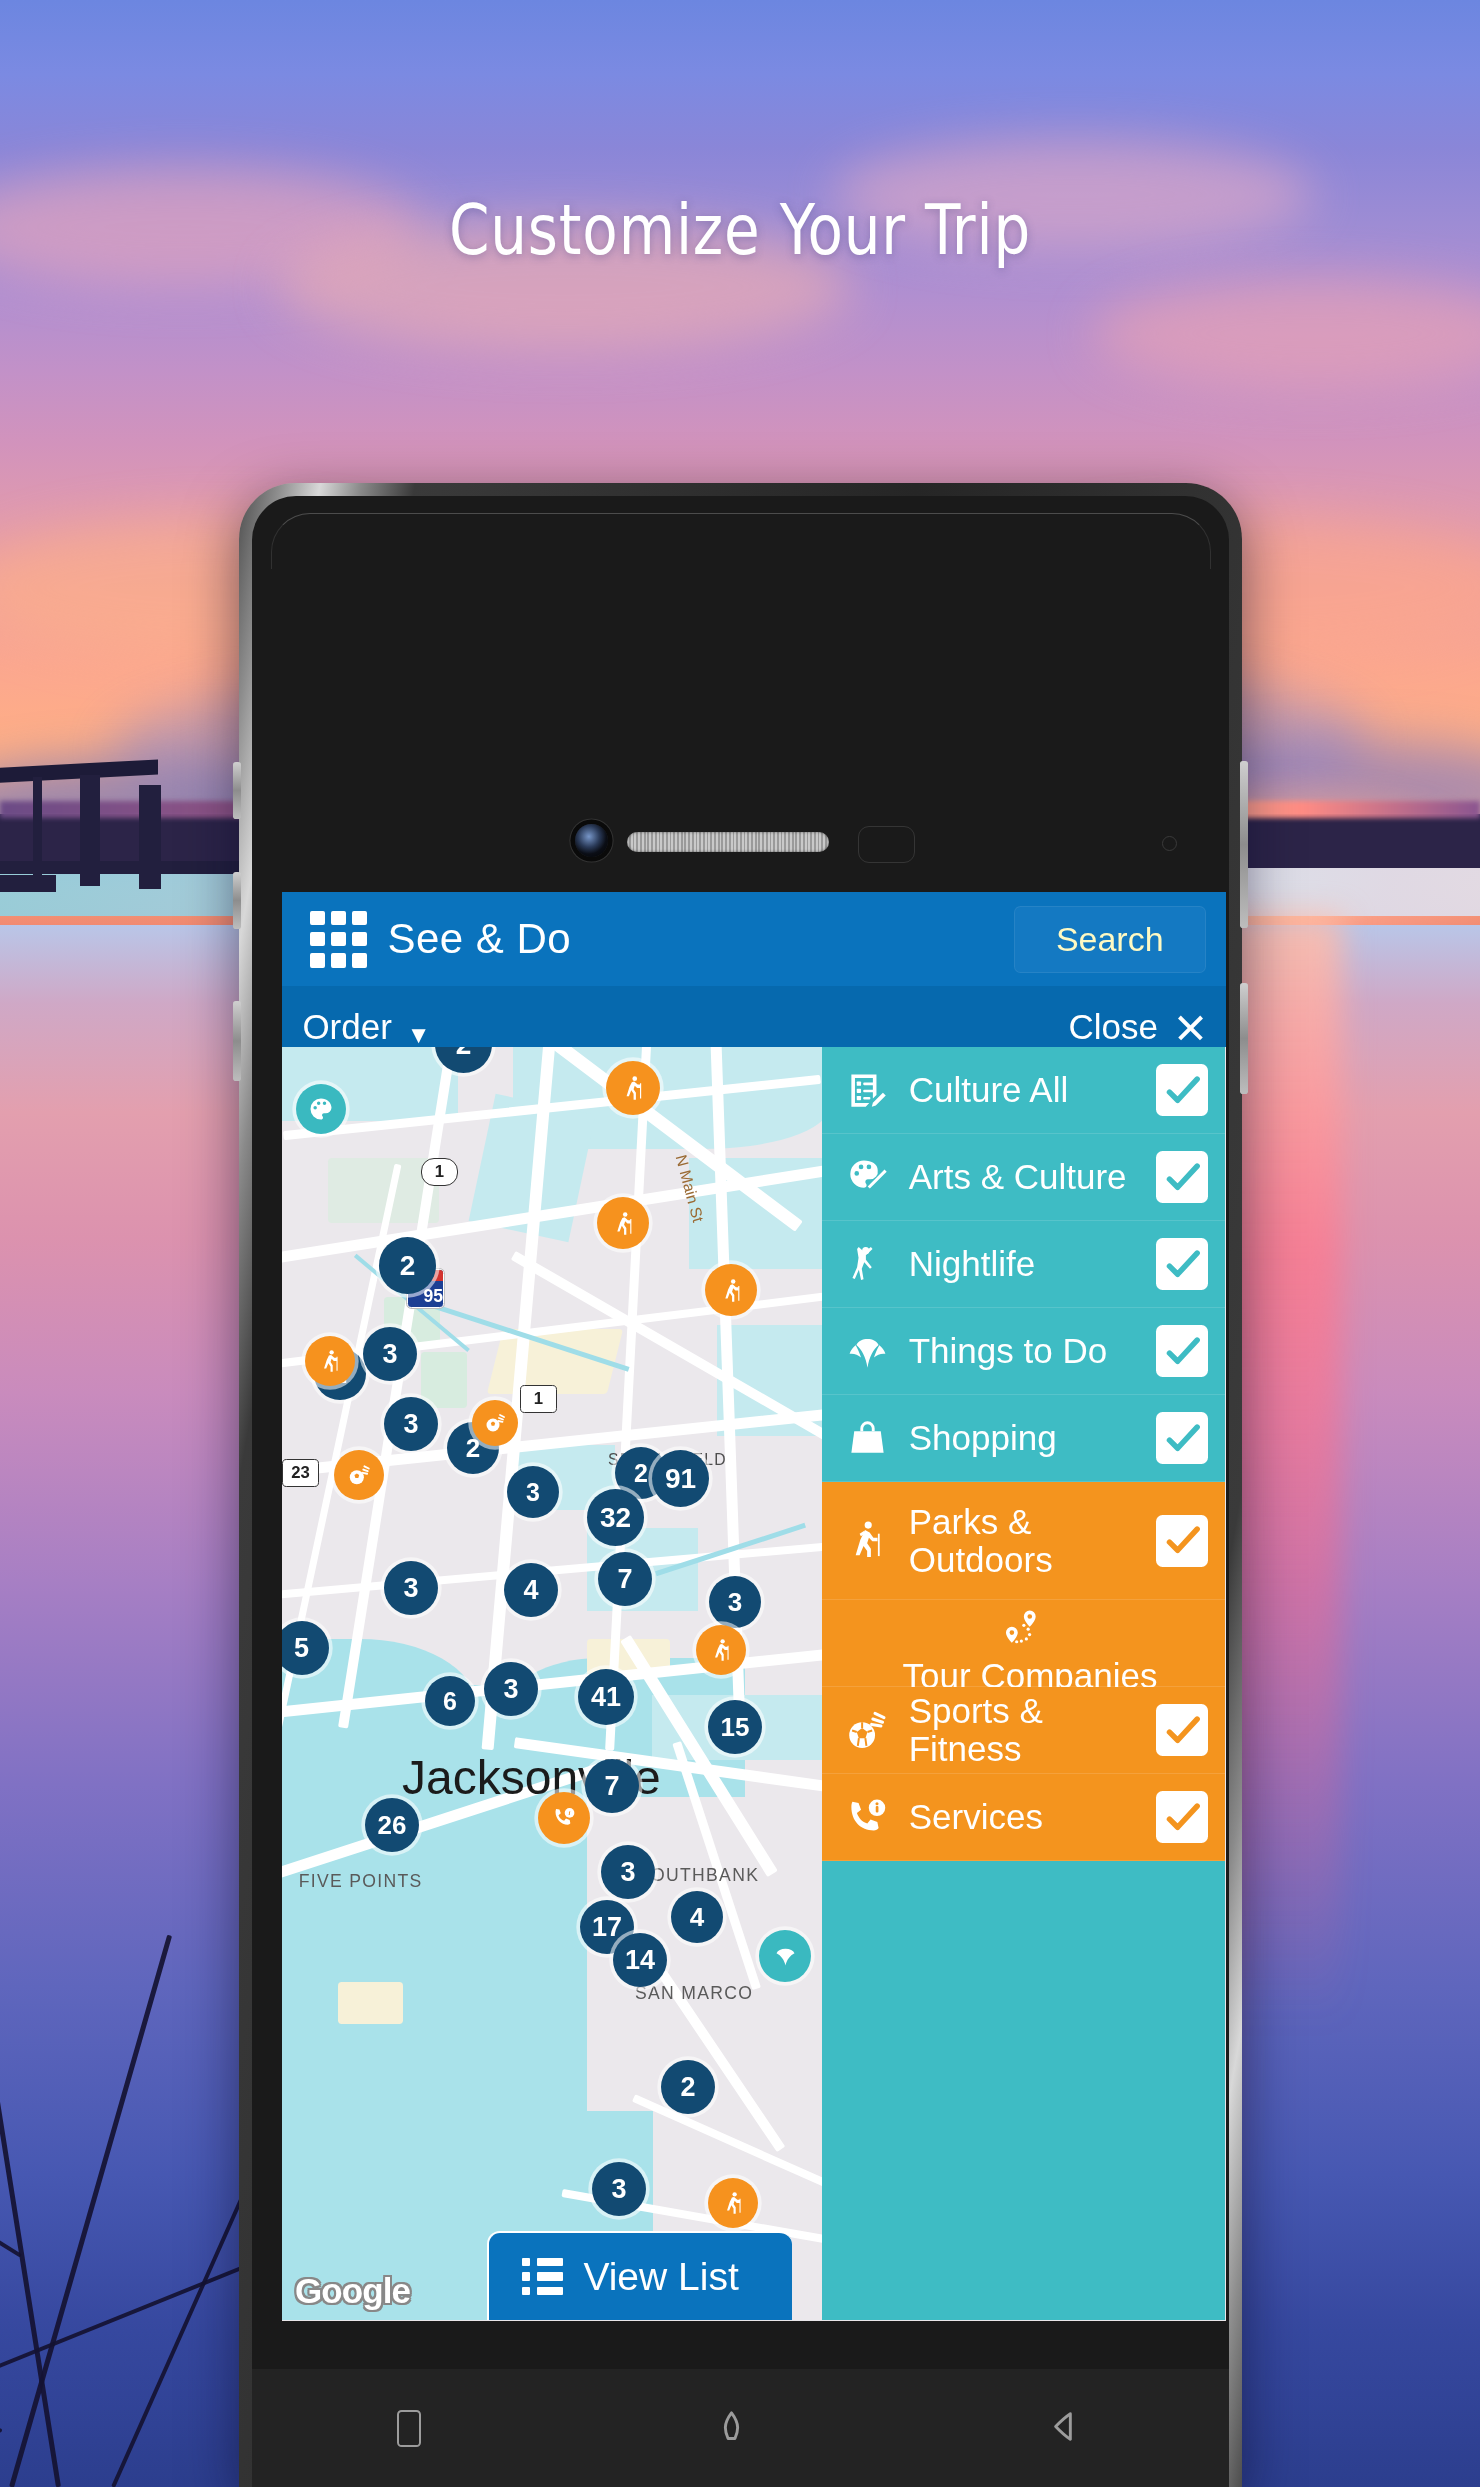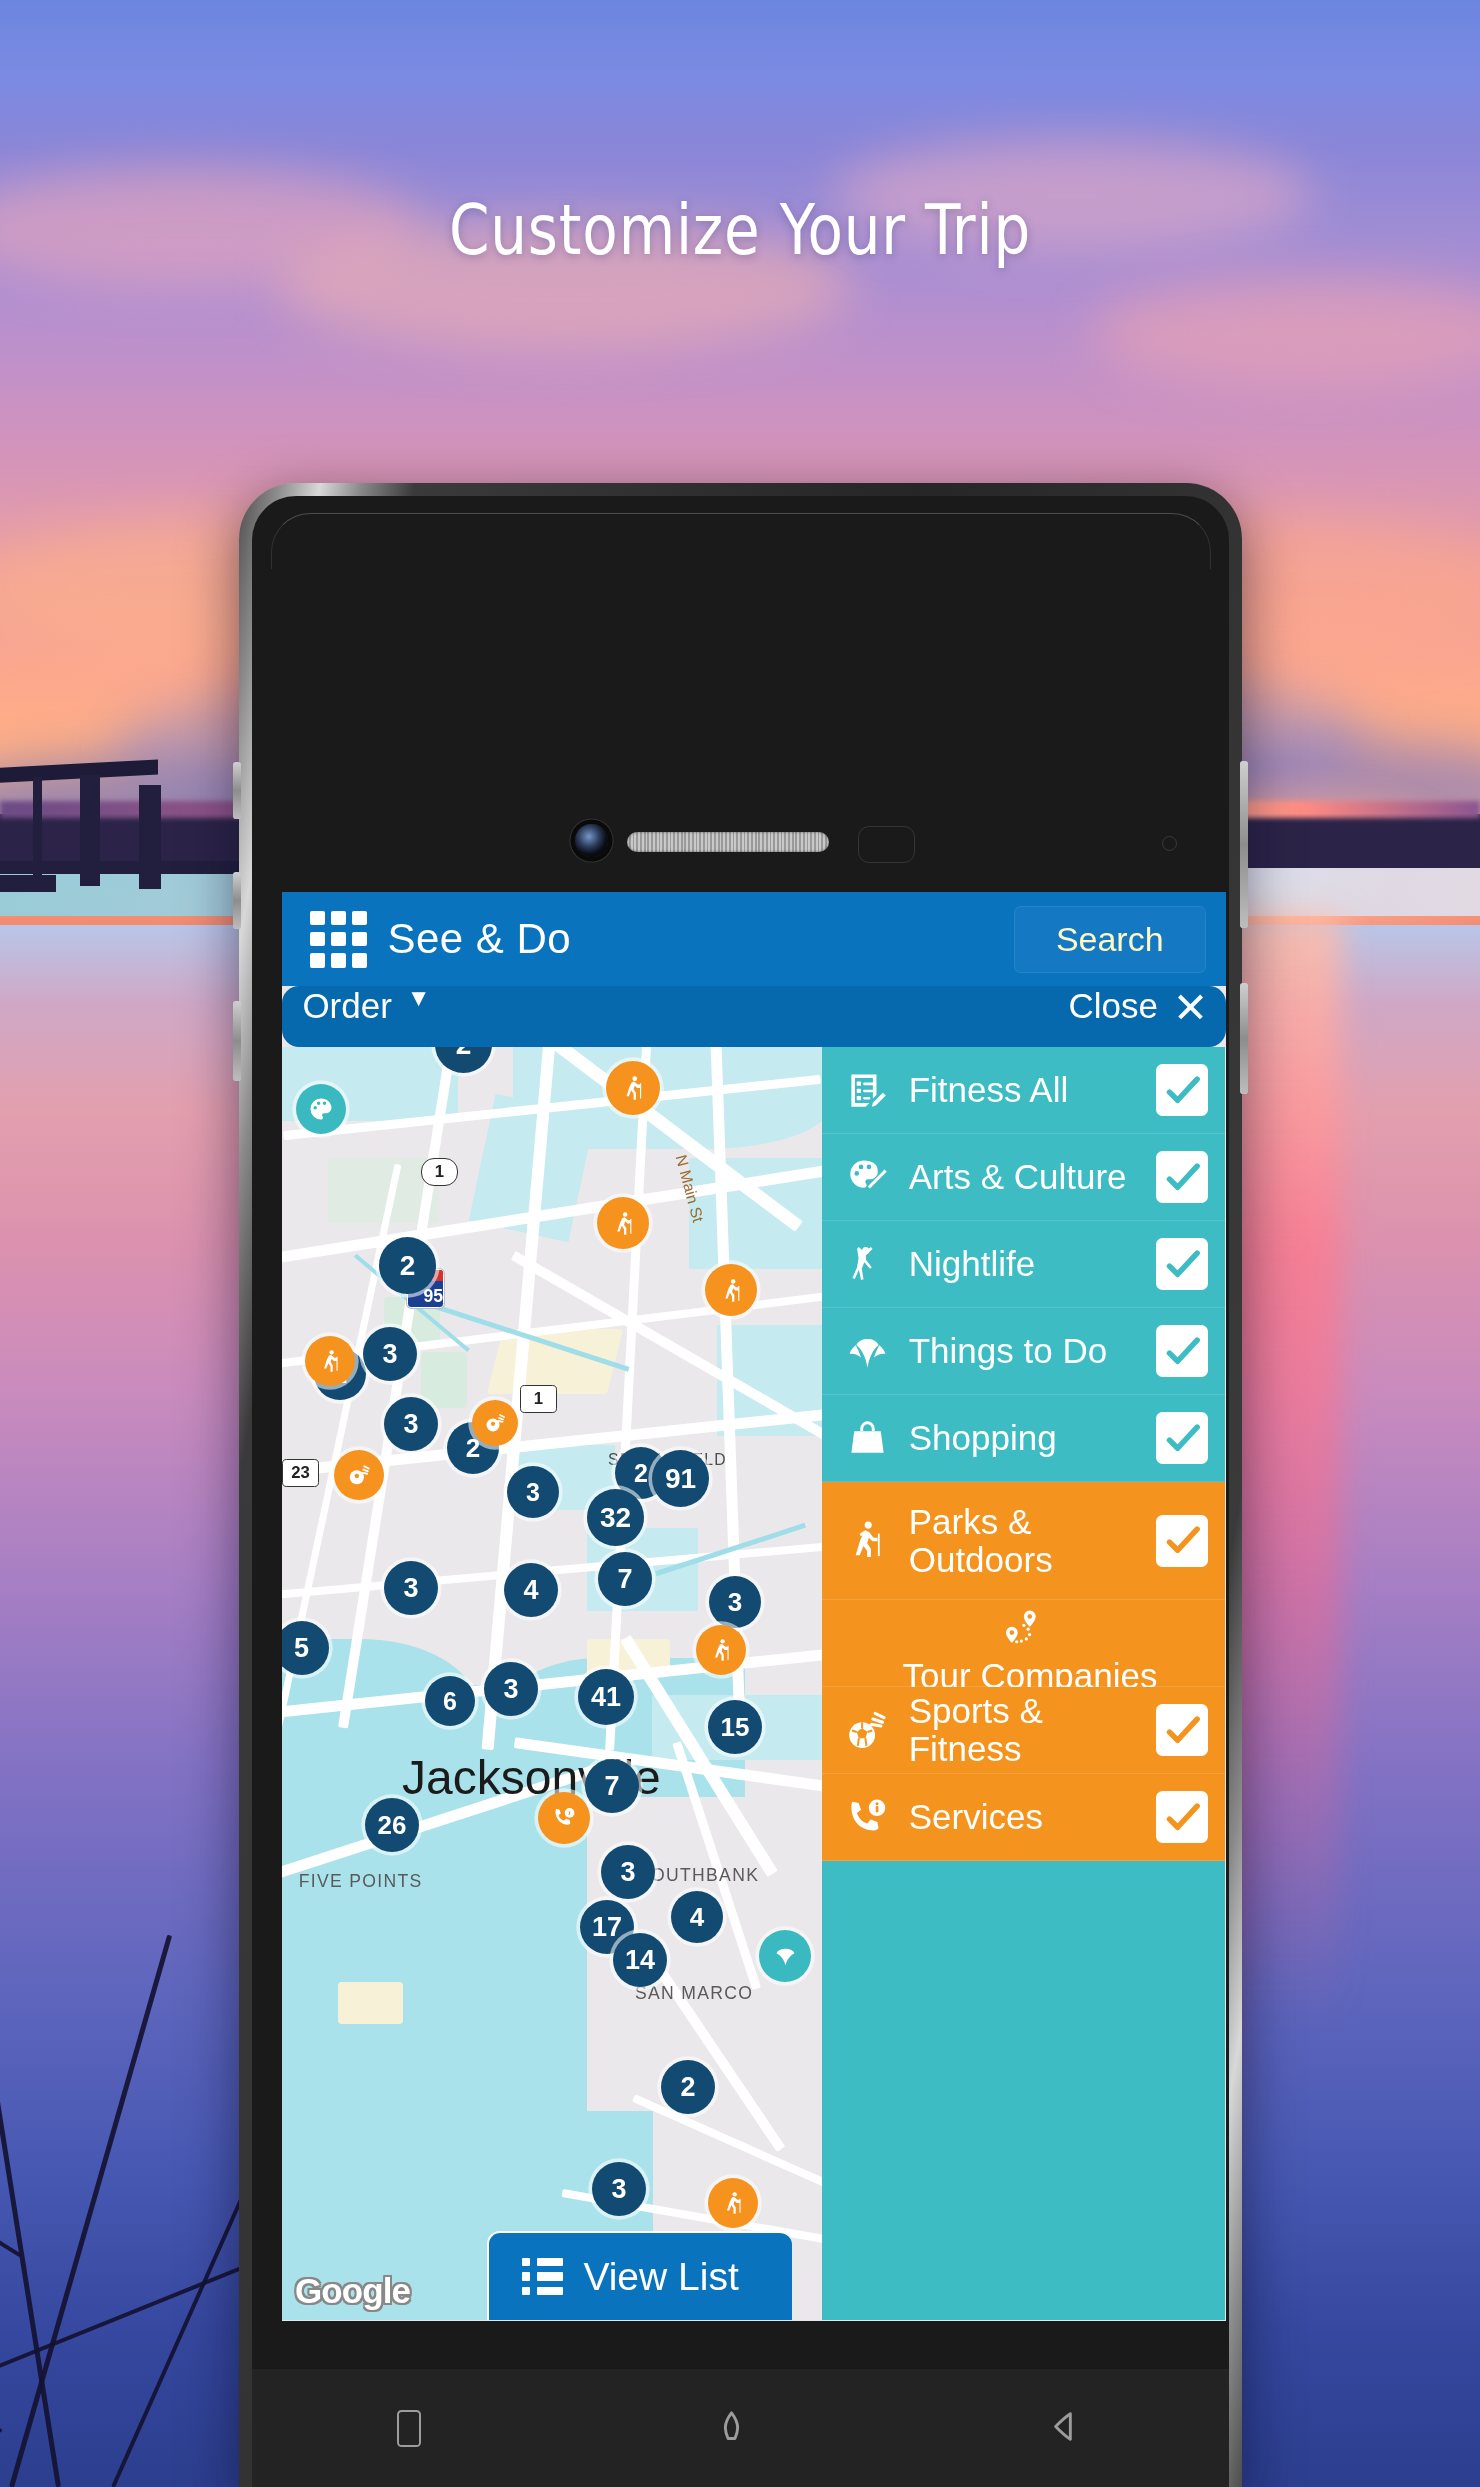--- a/index.html
+++ b/index.html
@@ -170,24 +170,23 @@
     border:0.9px solid rgba(255,255,255,.08);
     border-radius:6.5px;
     color:#fef9c3; font-size:34px;
     font-family:"Liberation Sans Narrow","Liberation Sans",sans-serif;
     padding:13px 41px;
   }
 
   
   .orderbar {
     position:relative; height:61px; background:#0669ae;
-    display:flex; align-items:flex-start;
+    display:flex; align-items:flex-end;
     color:#fff;
     font-family:"Liberation Sans Narrow","Liberation Sans",sans-serif;
-    border-radius:17px;
   }
   .order-label { margin-left:20.4px; font-size:35px; }
   .order-caret { margin-left:15px; font-size:24px; line-height:1; }
   .close-wrap { margin-left:auto; margin-right:20.4px; display:flex; align-items:center; gap:16.7px; }
   .close-label { font-size:35px; }
   .close-x { position:relative; width:31px; height:31px; }
   .close-x:before, .close-x:after {
     content:""; position:absolute; left:0; top:14px; width:31px; height:3.7px; background:#fff;
   }
   .close-x:before { transform:rotate(45deg); }
@@ -608,21 +607,21 @@
                 <path d="M3 3h14v11.5l-2 2V5H5v14h8l-2 2H3z"></path>
                 <rect x="6" y="7" width="2.4" height="2.4" rx=".4"></rect>
                   <rect x="9.6" y="7.6" width="6" height="1.4" rx=".6"></rect>
                 <rect x="6" y="11" width="2.4" height="2.4" rx=".4"></rect>
                   <rect x="9.6" y="11.6" width="6" height="1.4" rx=".6"></rect>
                 <rect x="6" y="15" width="2.4" height="2.4" rx=".4"></rect>
                   <rect x="9.6" y="15.6" width="4" height="1.4" rx=".6"></rect>
                 <path d="M20.6 13.2l1.6 1.6-5.6 5.6-2.2.6.6-2.2z"></path>
               </svg>
             </span>
-            <span class="flabel">Fitness All</span>
+            <span class="flabel">Culture All</span>
             <span class="fcheck">
               <svg width="39" height="39" viewBox="0 0 24 24" fill="none" stroke="#3EBCC4" stroke-width="3.4" stroke-linecap="round" stroke-linejoin="round">
                   <path d="M4 13l5 5L21 5"></path>
                 </svg>
             </span>
           </div>
 
           <div class="fitem" style="height:87px;">
             <span class="ficon">
               <svg width="43" height="43" viewBox="0 0 24 24" fill="#fff">

